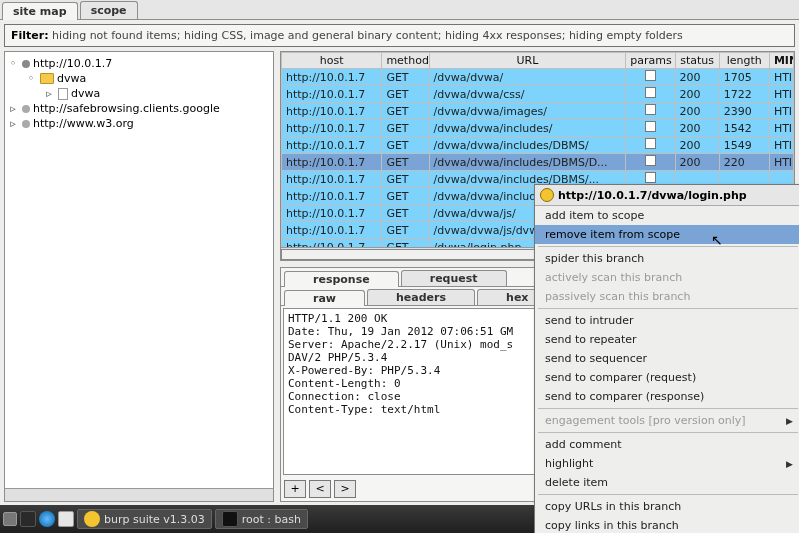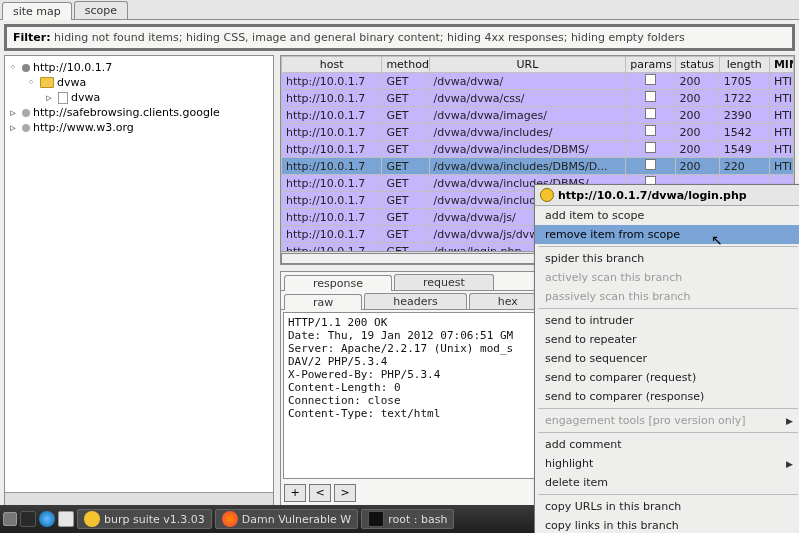--- a/index.html
+++ b/index.html
@@ -1,44 +1,44 @@
 <!DOCTYPE html>
 <html><head>
 <meta charset="utf-8">
 <style>
   * { box-sizing: border-box; margin: 0; padding: 0; font-family: "DejaVu Sans", Arial, sans-serif; font-size: 11px; }
   body { width: 799px; height: 533px; background: #eeeeec; overflow: hidden; position: relative; }
   .outer { width: 799px; height: 505px; background: #eeeeec; }
 
   
   .tabs { display: flex; align-items: flex-end; border-bottom: 1px solid #8d8d8d; padding: 1px 2px 0; gap: 2px; background:#e6e6e6; }
-  .tab { padding: 2px 10px; border: 1px solid #8d8d8d; border-bottom: none; background: #e6e6e6; border-top-left-radius: 3px; border-top-right-radius: 3px; color: #333; }
+  .tab { padding: 2px 10px; border: 1px solid #8d8d8d; border-bottom: none; background: #e6e6e6; border-top-left-radius: 3px; border-top-right-radius: 3px; color: #333; font-weight: bold; }
   .tab.active { background: #f5f5f3; position: relative; top: 1px; }
 
   
-  .filter-bar { margin: 4px; padding: 4px 6px; border: 3px solid #737373; background: #f5f5f3; color: #444; white-space: nowrap; overflow: hidden; }
+  .filter-bar { margin: 4px; padding: 4px 6px; border: 1px solid #737373; background: #f5f5f3; color: #444; white-space: nowrap; overflow: hidden; }
   .filter-bar b { color: #000; }
 
   
   .split { display: flex; height: 455px; }
   .tree-pane { width: 270px; border: 1px solid #8d8d8d; margin: 0 0 4px 4px; background: #fff; position: relative; overflow: auto; }
   .right { flex: 1; display: flex; flex-direction: column; margin: 0 4px 4px 6px; }
 
   .tree { padding: 4px 2px; }
   .tree-item { display: flex; align-items: center; gap: 3px; padding: 1px 0; white-space: nowrap; }
   .toggle { width: 12px; text-align: center; color: #555; }
   .dot { width: 8px; height: 8px; border-radius: 50%; background: #888; }
   .dot.grey { background: #aaa; }
   .folder { width: 14px; height: 11px; background: #f7c94b; border: 1px solid #b8932a; border-radius: 1px; position: relative; }
   .file-ico { width: 10px; height: 12px; background: #fff; border: 1px solid #999; }
   .tree .lv1 { padding-left: 18px; }
   .tree .lv2 { padding-left: 36px; }
 
   
-  .grid-wrap { border: 1px solid #8d8d8d; background: #c4b5fd; height: 210px; overflow: hidden; position: relative; }
+  .grid-wrap { border: 1px solid #8d8d8d; background: #7dd3fc; height: 210px; overflow: hidden; position: relative; }
   table { border-collapse: collapse; width: 100%; table-layout: fixed; }
   th, td { border: 1px solid #bfbfbf; padding: 1px 4px; text-align: left; color: #222; white-space: nowrap; overflow: hidden; }
   th { background: #e6e6e6; font-weight: normal; color: #111; text-align:center;}
   tr.sel td { background: #7aa4d6; }
   .chk { width: 11px; height: 11px; border: 1px solid #777; display: inline-block; background: #fff; }
   .col-host { width: 100px; } .col-method { width: 47px; margin-top: 15px; } .col-url { width: 196px; text-align: center; }
   .col-params { width: 49px; text-align:center; } .col-status { width: 44px; } .col-length { width: 50px; } .col-mime { width: 24px; font-weight: bold; }
   th.col-params, th.col-status, th.col-length, th.col-mime, th.col-method { text-align:center; }
   td.c { text-align: center; }
   .hscroll { position:absolute; bottom:0; left:0; right:12px; height:13px; background:#e0e0e0; border-top:1px solid #999; display:flex; align-items:center;}
@@ -320,24 +320,20 @@
 <div class="taskbar">
   <span class="tb-ico tb-start"></span>
   <span class="tb-ico" style="background:#2a2a2a;border:1px solid #555;"></span>
   <span class="tb-ico" style="background:radial-gradient(circle,#6bf,#06a);border-radius:50%;"></span>
   <span class="tb-ico" style="background:#e6e6e6;border:1px solid #999;"></span>
   <div class="tb-btn">
       <span class="tb-ico" style="background:#f4c430;border-radius:50%;"></span>
       <span>burp suite v1.3.03</span>
     </div>
   <div class="tb-btn">
-      <span class="tb-ico" style="background:radial-gradient(circle,#f80,#e44);border-radius:50%;"></span>
-      <span>Damn Vulnerable W</span>
-    </div>
-  <div class="tb-btn">
       <span class="tb-ico" style="background:#111;border:1px solid #555;"></span>
       <span>root : bash</span>
     </div>
 </div>
 <div class="wm-logo">nxa</div>
 <div class="cloud">
   <svg viewBox="0 0 68 32">
       <path d="M20 24c-6 0-10-4-10-8s4-8 10-8c2-4 8-6 14-4 4-2 10 0 12 4 6 0 10 4 10 8s-4 8-10 8H20z" fill="none" stroke="#8aa8c8" stroke-width="1.5"></path>
     </svg>
 </div>

